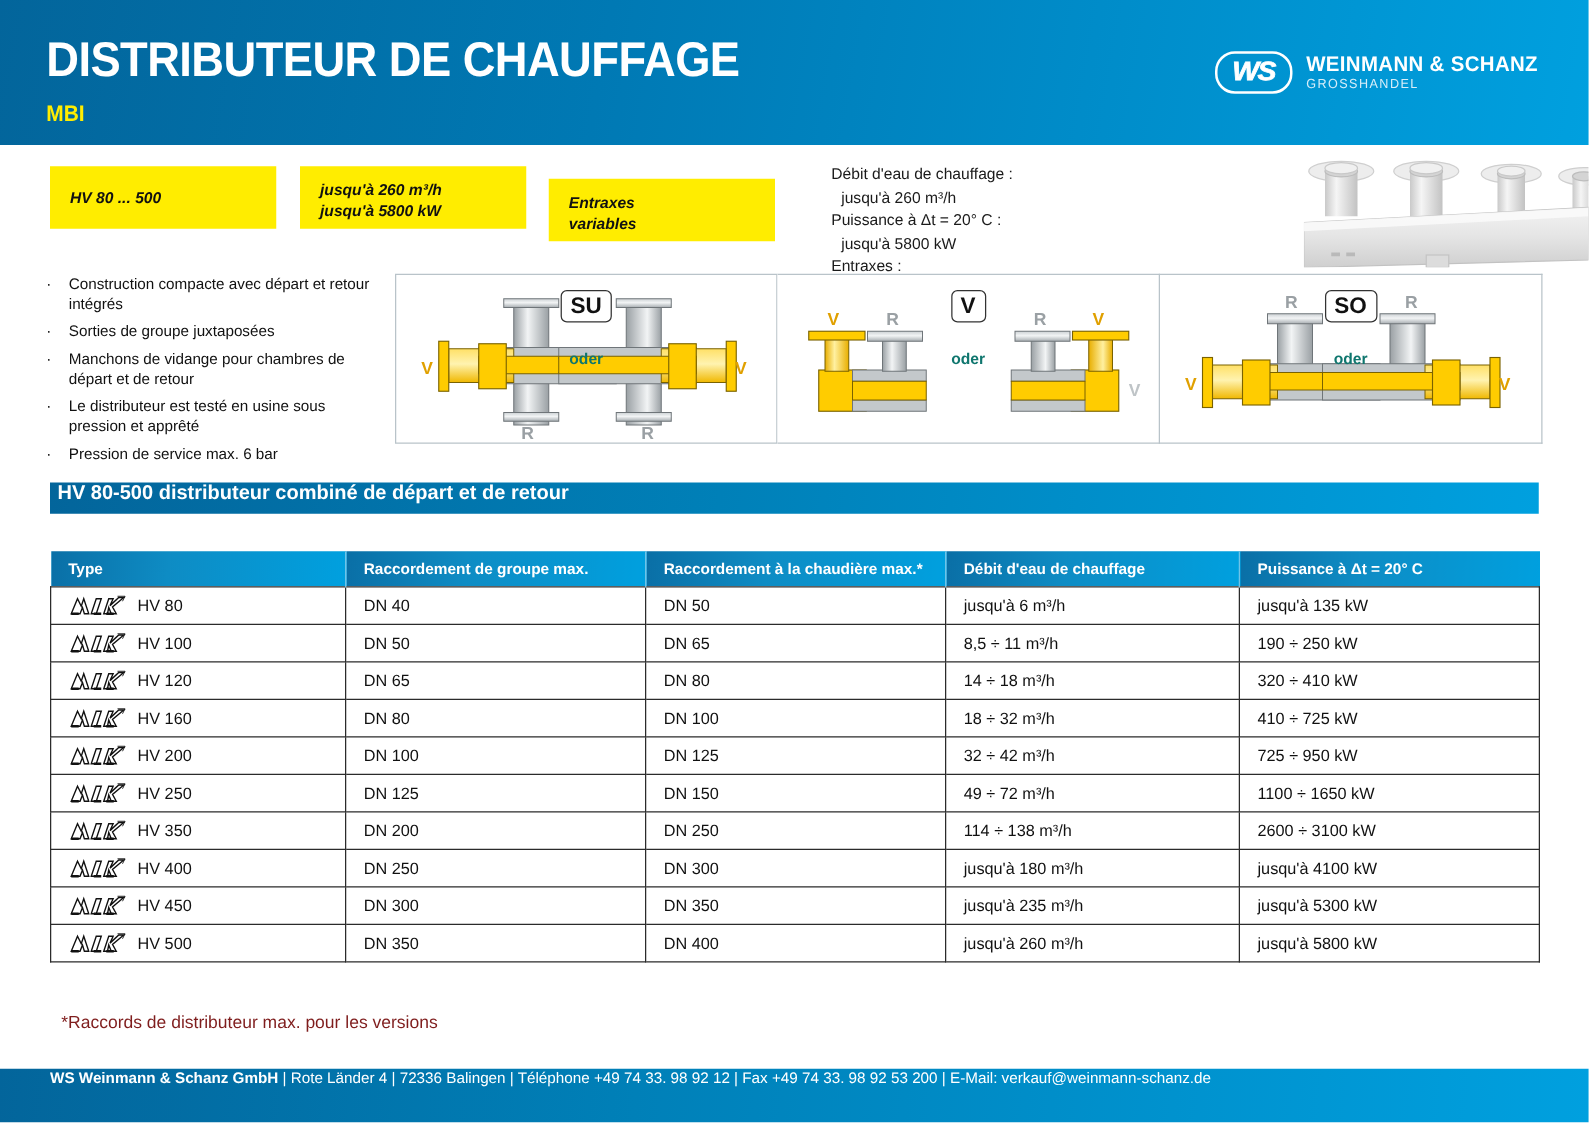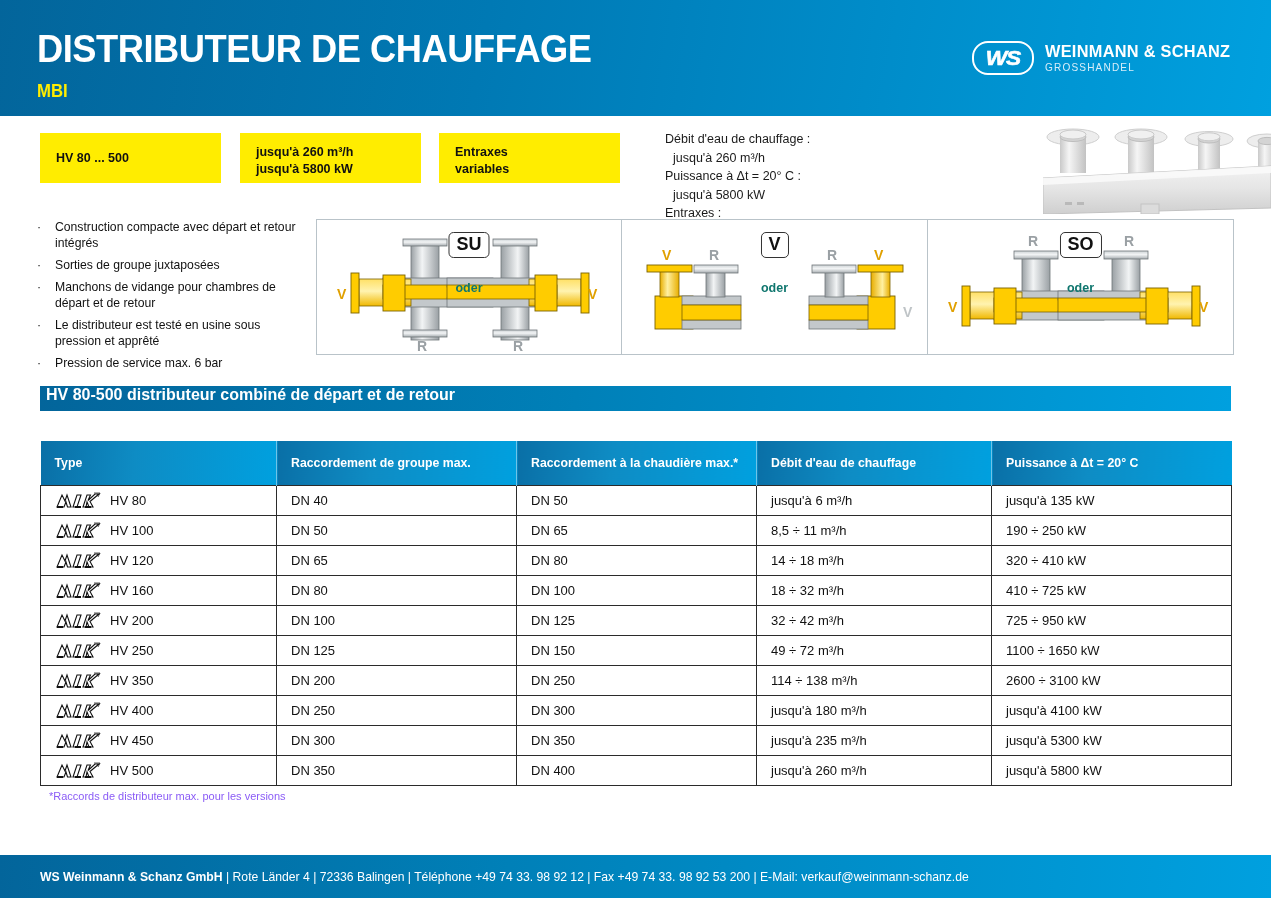--- a/index.html
+++ b/index.html
@@ -49,25 +49,25 @@
   }
   .logo-tag {
     font-size: 10.5px; color: #d8eef9; letter-spacing: 1.2px; margin-top: 1px;
     transform: scaleX(0.96); transform-origin: left center;
   }
 
   
   .keybox {
     position: absolute; background: #FFED00; color: #111;
     font-size: 12.5px; font-weight: bold; line-height: 1.33;
-    padding: 11px 14px 0 16px; white-space: pre-line;
+    padding: 11px 14px 0 16px; white-space: pre-line; font-style: italic;
   }
   #kb0 { left: 40px;  top: 133px; width: 181px; height: 50px; padding-top: 17px; }
   #kb1 { left: 240px; top: 133px; width: 181px; height: 50px; }
-  #kb2 { left: 439px; top: 133px; width: 181px; height: 50px; }
+  #kb2 { left: 439px; top: 143px; width: 181px; height: 50px; }
 
   
   .specs { position: absolute; left: 665px; top: 130px; font-size: 12.5px; color: #1a1a1a; }
   .spec-row { display: flex; line-height: 1.48; flex-direction: column; }
   .spec-label { width: 218px; }
   .spec-value { width: 100px; text-align: right; white-space: nowrap; }
 
   
   .photo { position: absolute; left: 1043px; top: 116px; width: 228px; height: 98px; overflow: hidden; }
 
@@ -103,21 +103,21 @@
     color: #fff; font-size: 16px; font-weight: bold;
     display: flex; align-items: flex-start; padding-left: 6px;
   }
 
   
   .tablewrap { position: absolute; left: 40px; top: 441px; width: 1191px; }
   table.datatable { border-collapse: collapse; width: 1191px; table-layout: fixed; }
   table.datatable thead th {
     background: linear-gradient(95deg, #0A6FA6 0%, #0e8cc4 40%, #00A0DF 100%);
     color: #fff; font-size: 12.3px; font-weight: bold; text-align: left;
-    padding: 6px 0 6px 14px; height: 44px;
+    padding: 6px 0 6px 14px; height: 28px;
     border-right: 1px solid #6fc3e8;
   }
   table.datatable thead th:last-child { border-right: none; }
   table.datatable tbody td {
     border: 1px solid #2b2b2b; font-size: 13px; color: #111;
     padding: 6px 0 6px 14px; height: 29px; background: #fff;
   }
   td.c-type { width: 236px; padding-left: 10px; }
   td.c-grp  { width: 240px; }
   td.c-boil { width: 240px; }
@@ -126,29 +126,29 @@
   th.c-type { width: 236px; }
   th.c-grp  { width: 240px; }
   th.c-boil { width: 240px; }
   th.c-flow { width: 235px; }
   th.c-pow  { width: 240px; }
   .typecell { display: flex; align-items: center; gap: 9px; }
   .mik-logo { flex: none; width: 46px; height: 17px; }
 
   
   .footnote {
-    position: absolute; left: 49px; top: 790px;
-    font-size: 11px; color: #8b5cf6;
+    position: absolute; left: 49px; top: 809px;
+    font-size: 14px; color: #7f1d1d;
   }
 
   
   .footer {
     position: absolute; left: 0; top: 855px; width: 1271px; height: 43px;
     background: linear-gradient(95deg, #03659B 0%, #0080B8 40%, #00A0DF 100%);
-    display: flex; align-items: center;
+    display: flex; 
   }
   .footer-inner { padding-left: 40px; font-size: 12.2px; color: #ffffff; white-space: nowrap; }
   .footer-strong { font-weight: bold; }
 </style>
 </head>
 <body>
 
 <div class="page">
 
   <div class="header">

